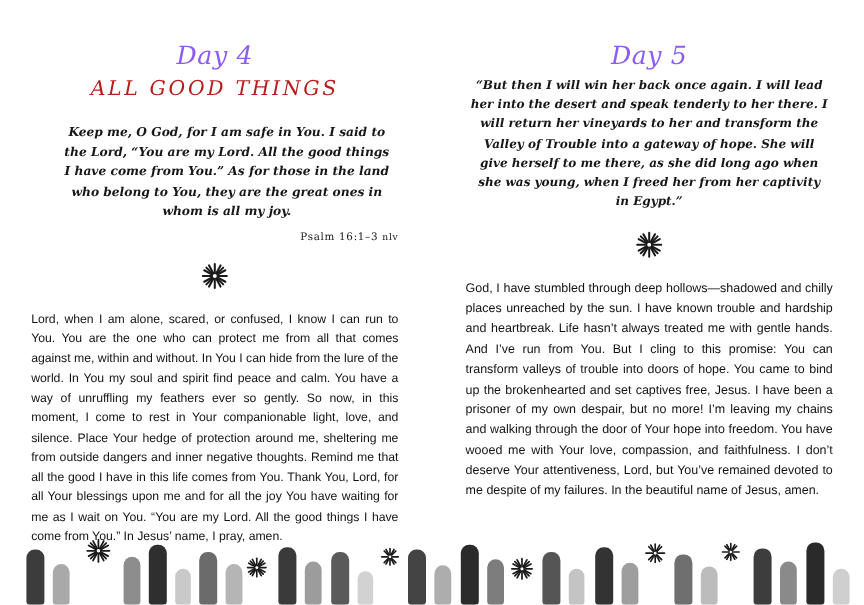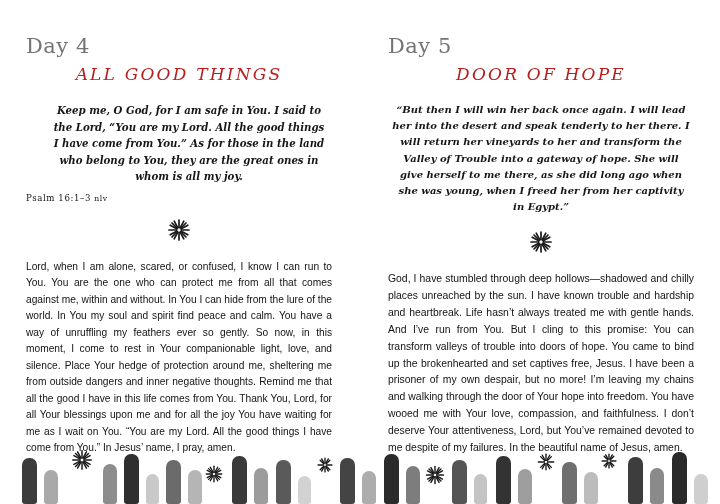--- a/index.html
+++ b/index.html
@@ -23,24 +23,25 @@
   .page {
     width: 360px;
     box-sizing: border-box;
     position: relative;
     padding: 28px 36px 0 36px;
   }
   .page-left { padding-left: 26px; padding-right: 28px; }
   .page-right { padding-left: 28px; padding-right: 26px; }
 
   .day-label {
-    text-align: left;
-    font-family: "DejaVu Serif", serif;
+    text-align: center;
+    font-family: "DejaVu Serif", serif;
+    font-style: italic;
     font-size: 21px;
-    color: #737373;
+    color: #8b5cf6;
     letter-spacing: 0.5px;
     margin-top: 6px;
     margin-bottom: 6px;
   }
   .day-title {
     text-align: center;
     font-family: "DejaVu Serif", serif;
     font-style: italic;
     font-size: 17px;
     letter-spacing: 2.2px;
@@ -52,21 +53,21 @@
     font-style: italic;
     font-size: 10px;
     line-height: 1.62;
     color: #171717;
     text-align: center;
     font-weight: bold;
     margin: 0 4px 8px 4px;
   }
   .verse-left { font-size: 10.2px; margin-left: 24px; }
   .verse-ref {
-    text-align: left;
+    text-align: right;
     font-family: "DejaVu Serif", serif;
     font-size: 8.6px;
     letter-spacing: 0.6px;
     color: #161616;
     margin-bottom: 4px;
   }
   .ref-small { font-size: 7.6px; }
 
   .divider {
     display: flex;
@@ -132,21 +133,20 @@
         </g>
         <circle cx="13" cy="13" r="2.2" fill="#ffffff" stroke="#1a1a1a" stroke-width="1.1"></circle>
       </svg>
     </div>
 
     <div class="body-text body-left">Lord, when I am alone, scared, or confused, I know I can run to You. You are the one who can protect me from all that comes against me, within and without. In You I can hide from the lure of the world. In You my soul and spirit find peace and calm. You have a way of unruffling my feathers ever so gently. So now, in this moment, I come to rest in Your companionable light, love, and silence. Place Your hedge of protection around me, sheltering me from outside dangers and inner negative thoughts. Remind me that all the good I have in this life comes from You. Thank You, Lord, for all Your blessings upon me and for all the joy You have waiting for me as I wait on You. “You are my Lord. All the good things I have come from You.” In Jesus’ name, I pray, amen.</div>
   </div>
 
   <div class="page page-right">
     <div class="day-label">Day 5</div>
-    <div class="day-title">DOOR OF HOPE</div>
     <div class="verse">“But then I will win her back once again. I will lead her into the desert and speak tenderly to her there. I will return her vineyards to her and transform the Valley of Trouble into a gateway of hope. She will give herself to me there, as she did long ago when she was young, when I freed her from her captivity in Egypt.”</div>
 
     <div class="divider">
       <svg width="26" height="26" viewBox="0 0 26 26">
         <g stroke="#1a1a1a" stroke-width="1.7" stroke-linecap="round">
           <line x1="13" y1="3" x2="13" y2="23"></line>
           <line x1="3" y1="13" x2="23" y2="13"></line>
           <line x1="6" y1="6" x2="20" y2="20"></line>
           <line x1="20" y1="6" x2="6" y2="20"></line>
           <line x1="8.2" y1="4.2" x2="17.8" y2="21.8"></line>

